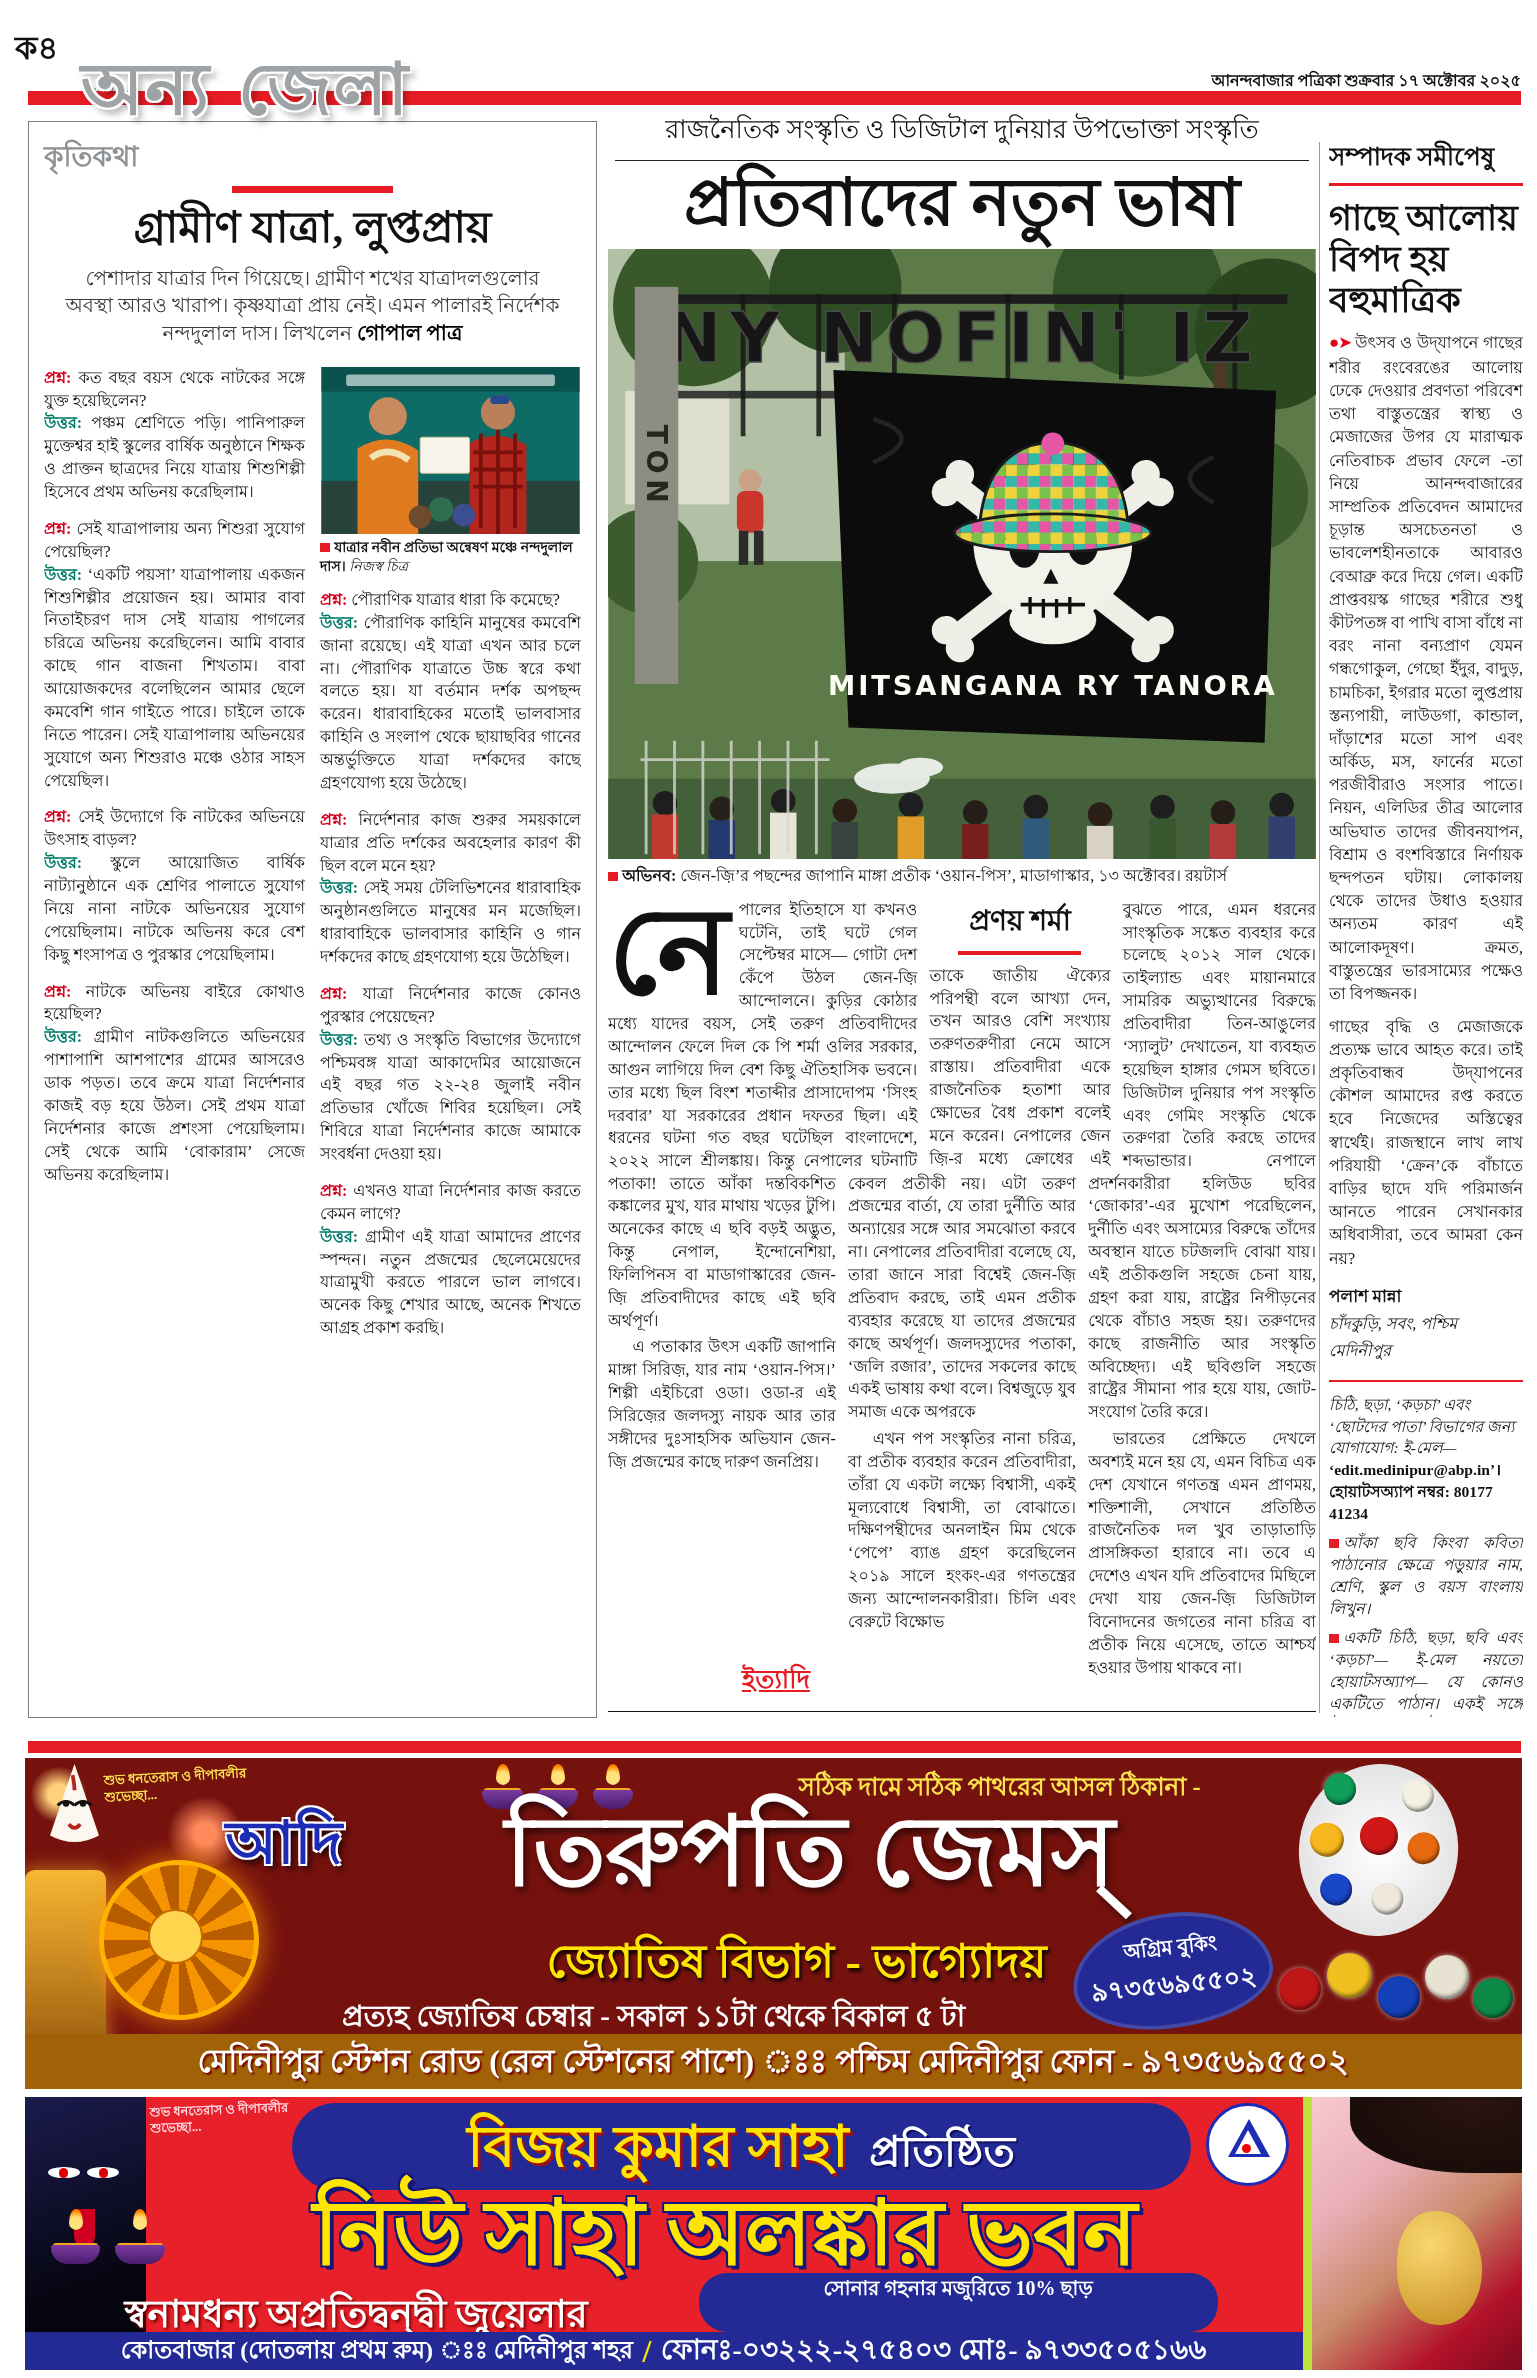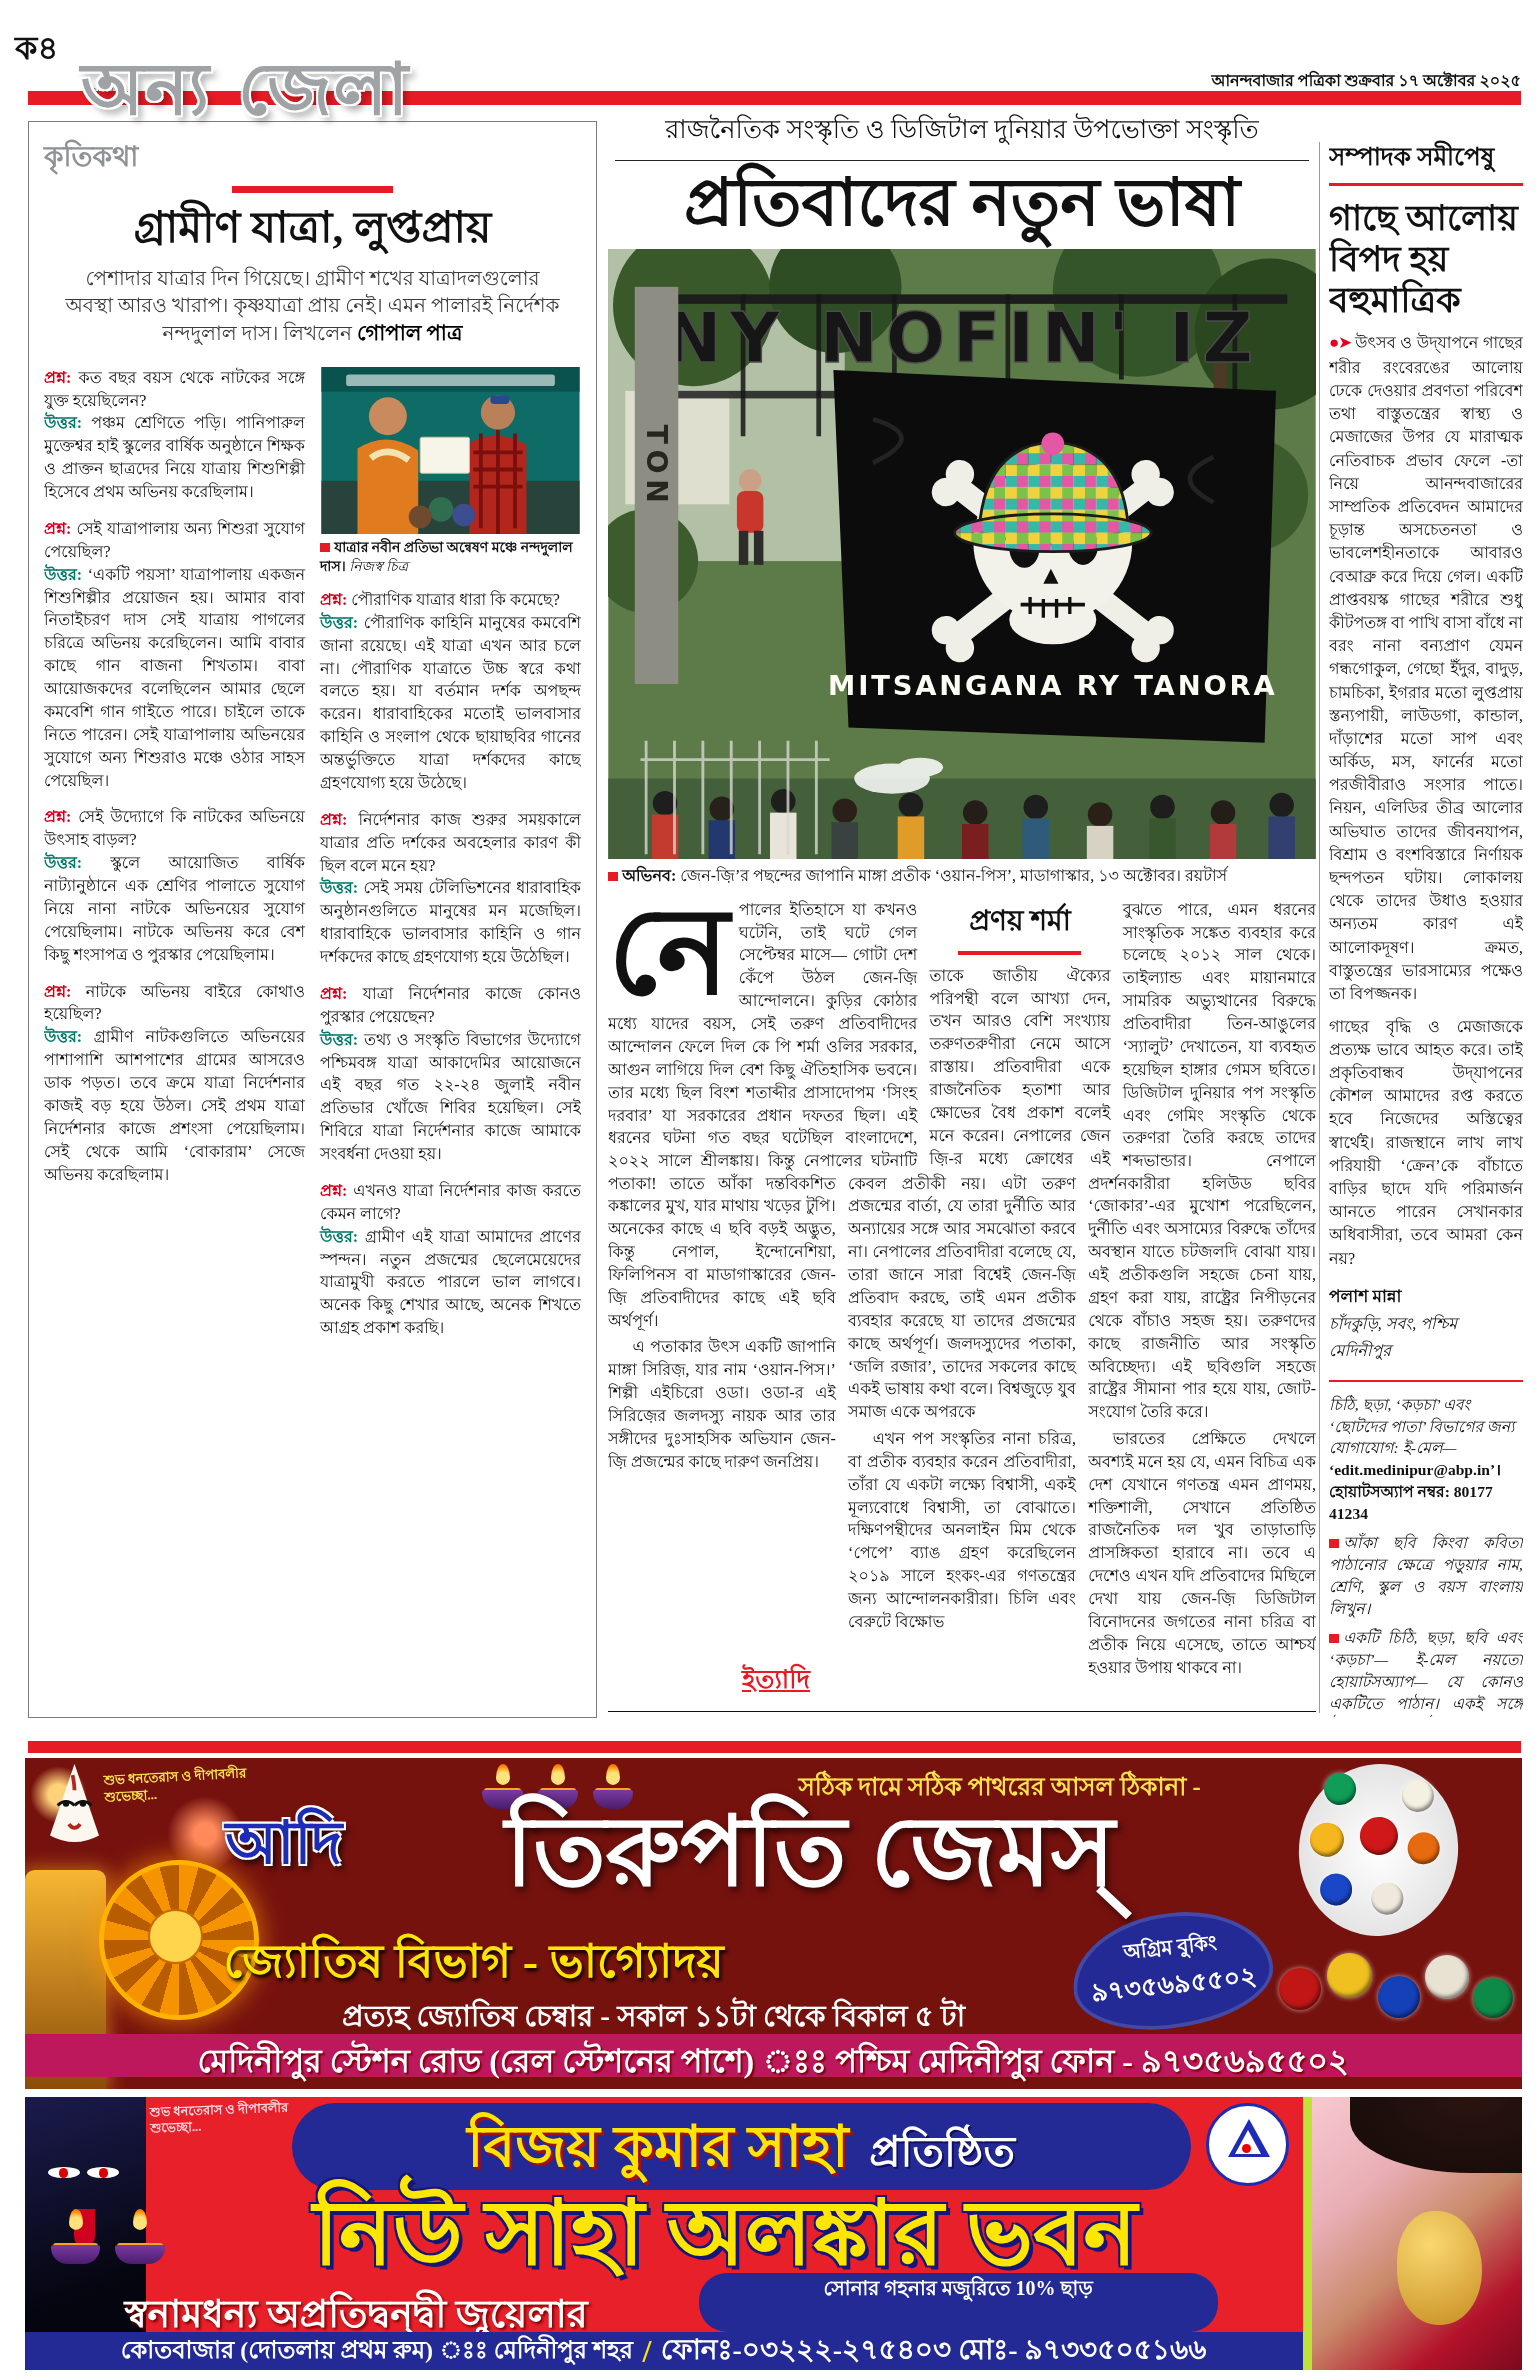--- a/index.html
+++ b/index.html
@@ -77,30 +77,30 @@
        text-shadow:1.9px 1.9px 0 #fff,-1.9px -1.9px 0 #fff,1.9px -1.9px 0 #fff,-1.9px 1.9px 0 #fff,3.8px 4.7px 7.6px #000;}
   .diya{position:relative;display:inline-block;width:44px;height:45px;margin-right:7.6px;}
   .flame{position:absolute;left:50%;top:0;width:14px;height:21px;transform:translateX(-50%);
          background:radial-gradient(circle at 50% 70%,#ffe27a 0 40%,#ff8c00 75%,#e65100);border-radius:50% 50% 50% 50%/65% 65% 35% 35%;}
   .bowl{position:absolute;bottom:0;left:1.9px;right:1.9px;height:19px;background:linear-gradient(#7a3aa0,#4a1d6e);border-radius:3.8px 3.8px 24.6px 24.6px;}
   .rim{position:absolute;bottom:15px;left:3.8px;right:3.8px;height:5.7px;background:#f6a623;border-radius:3.8px;}
   .diya-row1{position:absolute;left:456px;top:5.7px;}
   .tagline-top{position:absolute;left:653px;top:9.5px;width:644px;text-align:center;font-size:24.6px;font-weight:800;color:#ffe34d;}
   .brand1{position:absolute;left:284px;top:44px;width:1003px;text-align:center;font-size:97px;font-weight:800;color:#fff;
           text-shadow:2.8px 3.8px 7.6px rgba(0,0,0,.6);line-height:1.05;}
-  .dept1{position:absolute;left:199px;top:168px;width:823px;text-align:left;font-size:46px;font-weight:800;color:#ffe400;text-shadow:1.9px 2.8px 3.8px #000;}
+  .dept1{position:absolute;left:199px;top:168px;width:823px;text-align:right;font-size:46px;font-weight:800;color:#ffe400;text-shadow:1.9px 2.8px 3.8px #000;}
   .hours1{position:absolute;left:189px;top:235px;width:880px;text-align:center;font-size:29px;font-weight:bold;color:#fff;}
   .cloud{position:absolute;left:1047px;top:155px;width:201px;height:115px;background:#232a96;border-radius:52% 48% 55% 45%/60% 55% 45% 40%;
          transform:rotate(-6deg);text-align:center;box-shadow:0 0 0 3.8px rgba(255,255,255,.15) inset;}
   .cloud .bl{font-size:20px;font-weight:bold;color:#fff;margin-top:19px;}
   .cloud .bp{font-size:25.6px;font-weight:800;color:#fff;}
   .plate{position:absolute;left:1274px;top:5.7px;width:159px;height:172px;background:radial-gradient(#ffffff,#d9d9d9);border-radius:50%;transform:rotate(8deg);}
   .gem{position:absolute;border-radius:50%;box-shadow:inset -1.9px -2.8px 3.8px rgba(0,0,0,.45),0 0 5.7px rgba(255,255,255,.6);}
   .gems2{position:absolute;left:1249px;top:182px;width:248px;height:95px;}
-  .addr-band1{position:absolute;left:0;top:276px;width:100%;height:43px;background:#be185d;text-align:center;}
+  .addr-band1{position:absolute;left:0;top:276px;width:100%;height:55px;background:#a16207;text-align:center;}
   .addr-band1 span{font-size:32px;font-weight:800;color:#fff;line-height:55px;text-shadow:1.9px 1.9px 1.9px #7a0000;}
   
   #ad-saha{left:24.6px;top:2097px;width:1497px;height:273px;background:#e8202a;overflow:hidden;color:#fff;}
   .kali{position:absolute;left:0;top:0;width:121px;height:273px;background:linear-gradient(160deg,#1b1b4e 0%,#05050f 70%);}
   .kali-eye{position:absolute;width:32px;height:11.4px;background:#fff;border-radius:50%;}
   .kali-pupil{position:absolute;width:9.5px;height:9.5px;background:#d00;border-radius:50%;}
   .kali-tongue{position:absolute;left:49px;top:112px;width:21px;height:38px;background:#d00020;border-radius:0 0 13.2px 13.2px;}
   .greet2{position:absolute;left:125px;top:5.7px;width:142px;font-size:12.8px;font-weight:bold;color:#ffd7e0;line-height:1.25;transform:rotate(-2deg);}
   .blue-banner{position:absolute;left:267px;top:5.7px;width:899px;height:87px;background:#232a96;border-radius:44px;text-align:center;line-height:87px;white-space:nowrap;}
   .owner{font-size:57px;font-weight:800;color:#ffe400;text-shadow:2.8px 2.8px 0 #a40f0f;}

